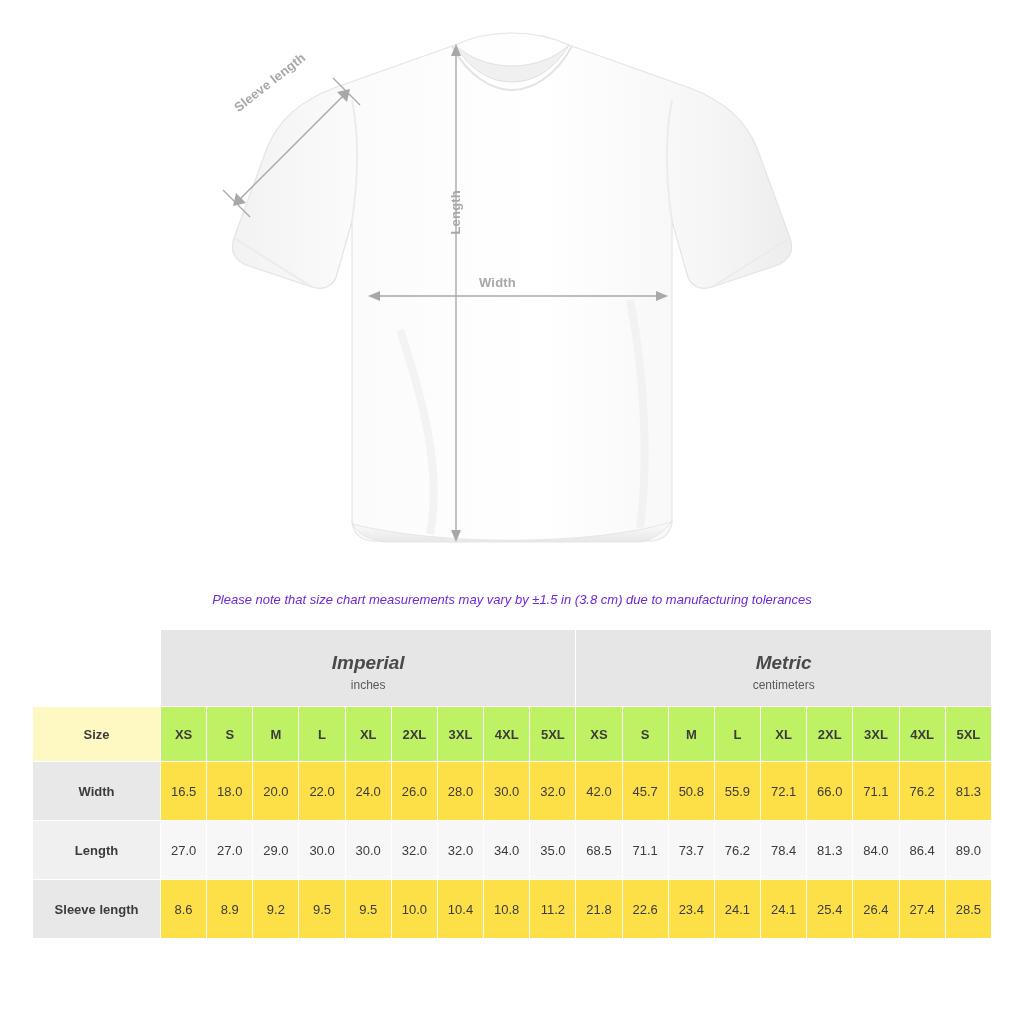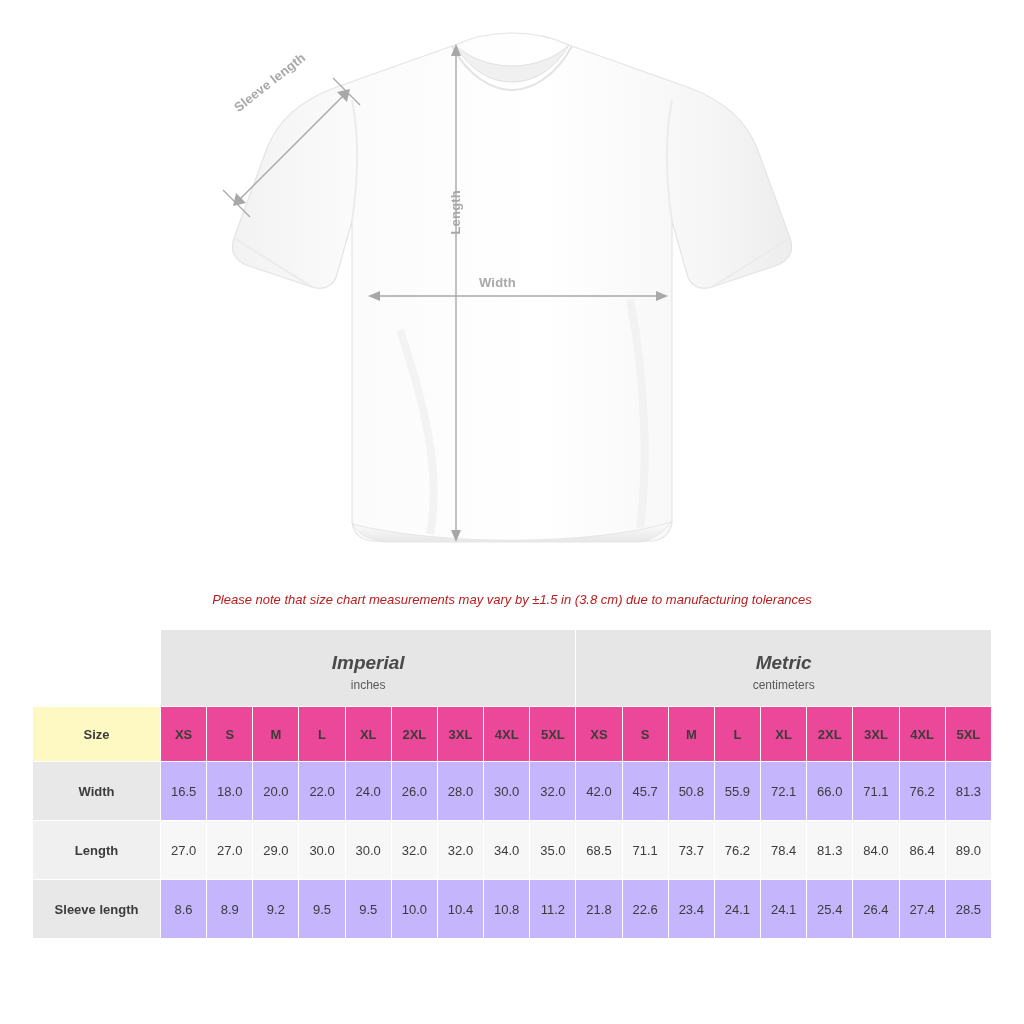--- a/index.html
+++ b/index.html
@@ -66,21 +66,21 @@
   }
   .chart-title {
     font-size: 21px;
     font-weight: bold;
     color: #2b2b2b;
     margin: 0;
   }
   .chart-note {
     font-size: 13px;
     font-style: italic;
-    color: #b91c1c;
+    color: #6d28d9;
     margin: 12px 0 0 0;
   }
 
   
   .table-wrap {
     margin: 22px auto 0 auto;
     width: 960px;
   }
   table.size-table {
     border-collapse: collapse;
@@ -116,35 +116,35 @@
     display: block;
     margin-top: 4px;
   }
   .banner-blank {
     background: #ffffff;
     border: none !important;
   }
 
   
   .hdr-row td {
-    background: #ec4899;
+    background: #bef264;
     height: 54px;
     font-weight: bold;
     vertical-align: middle;
   }
   .hdr-row td.rowhead {
     background: #fef9c3;
   }
 
   
   .body-row td {
     height: 58px;
     vertical-align: middle;
   }
-  .body-row.odd td { background: #c4b5fd; }
+  .body-row.odd td { background: #fde047; }
   .body-row.even td { background: #f7f7f7; }
   .body-row td.rowhead {
     font-weight: bold;
     background: #e8e8e8;
   }
   .body-row.even td.rowhead { background: #f0f0f0; }
 
   .col-first { width: 128px; }
 </style>
 </head>

